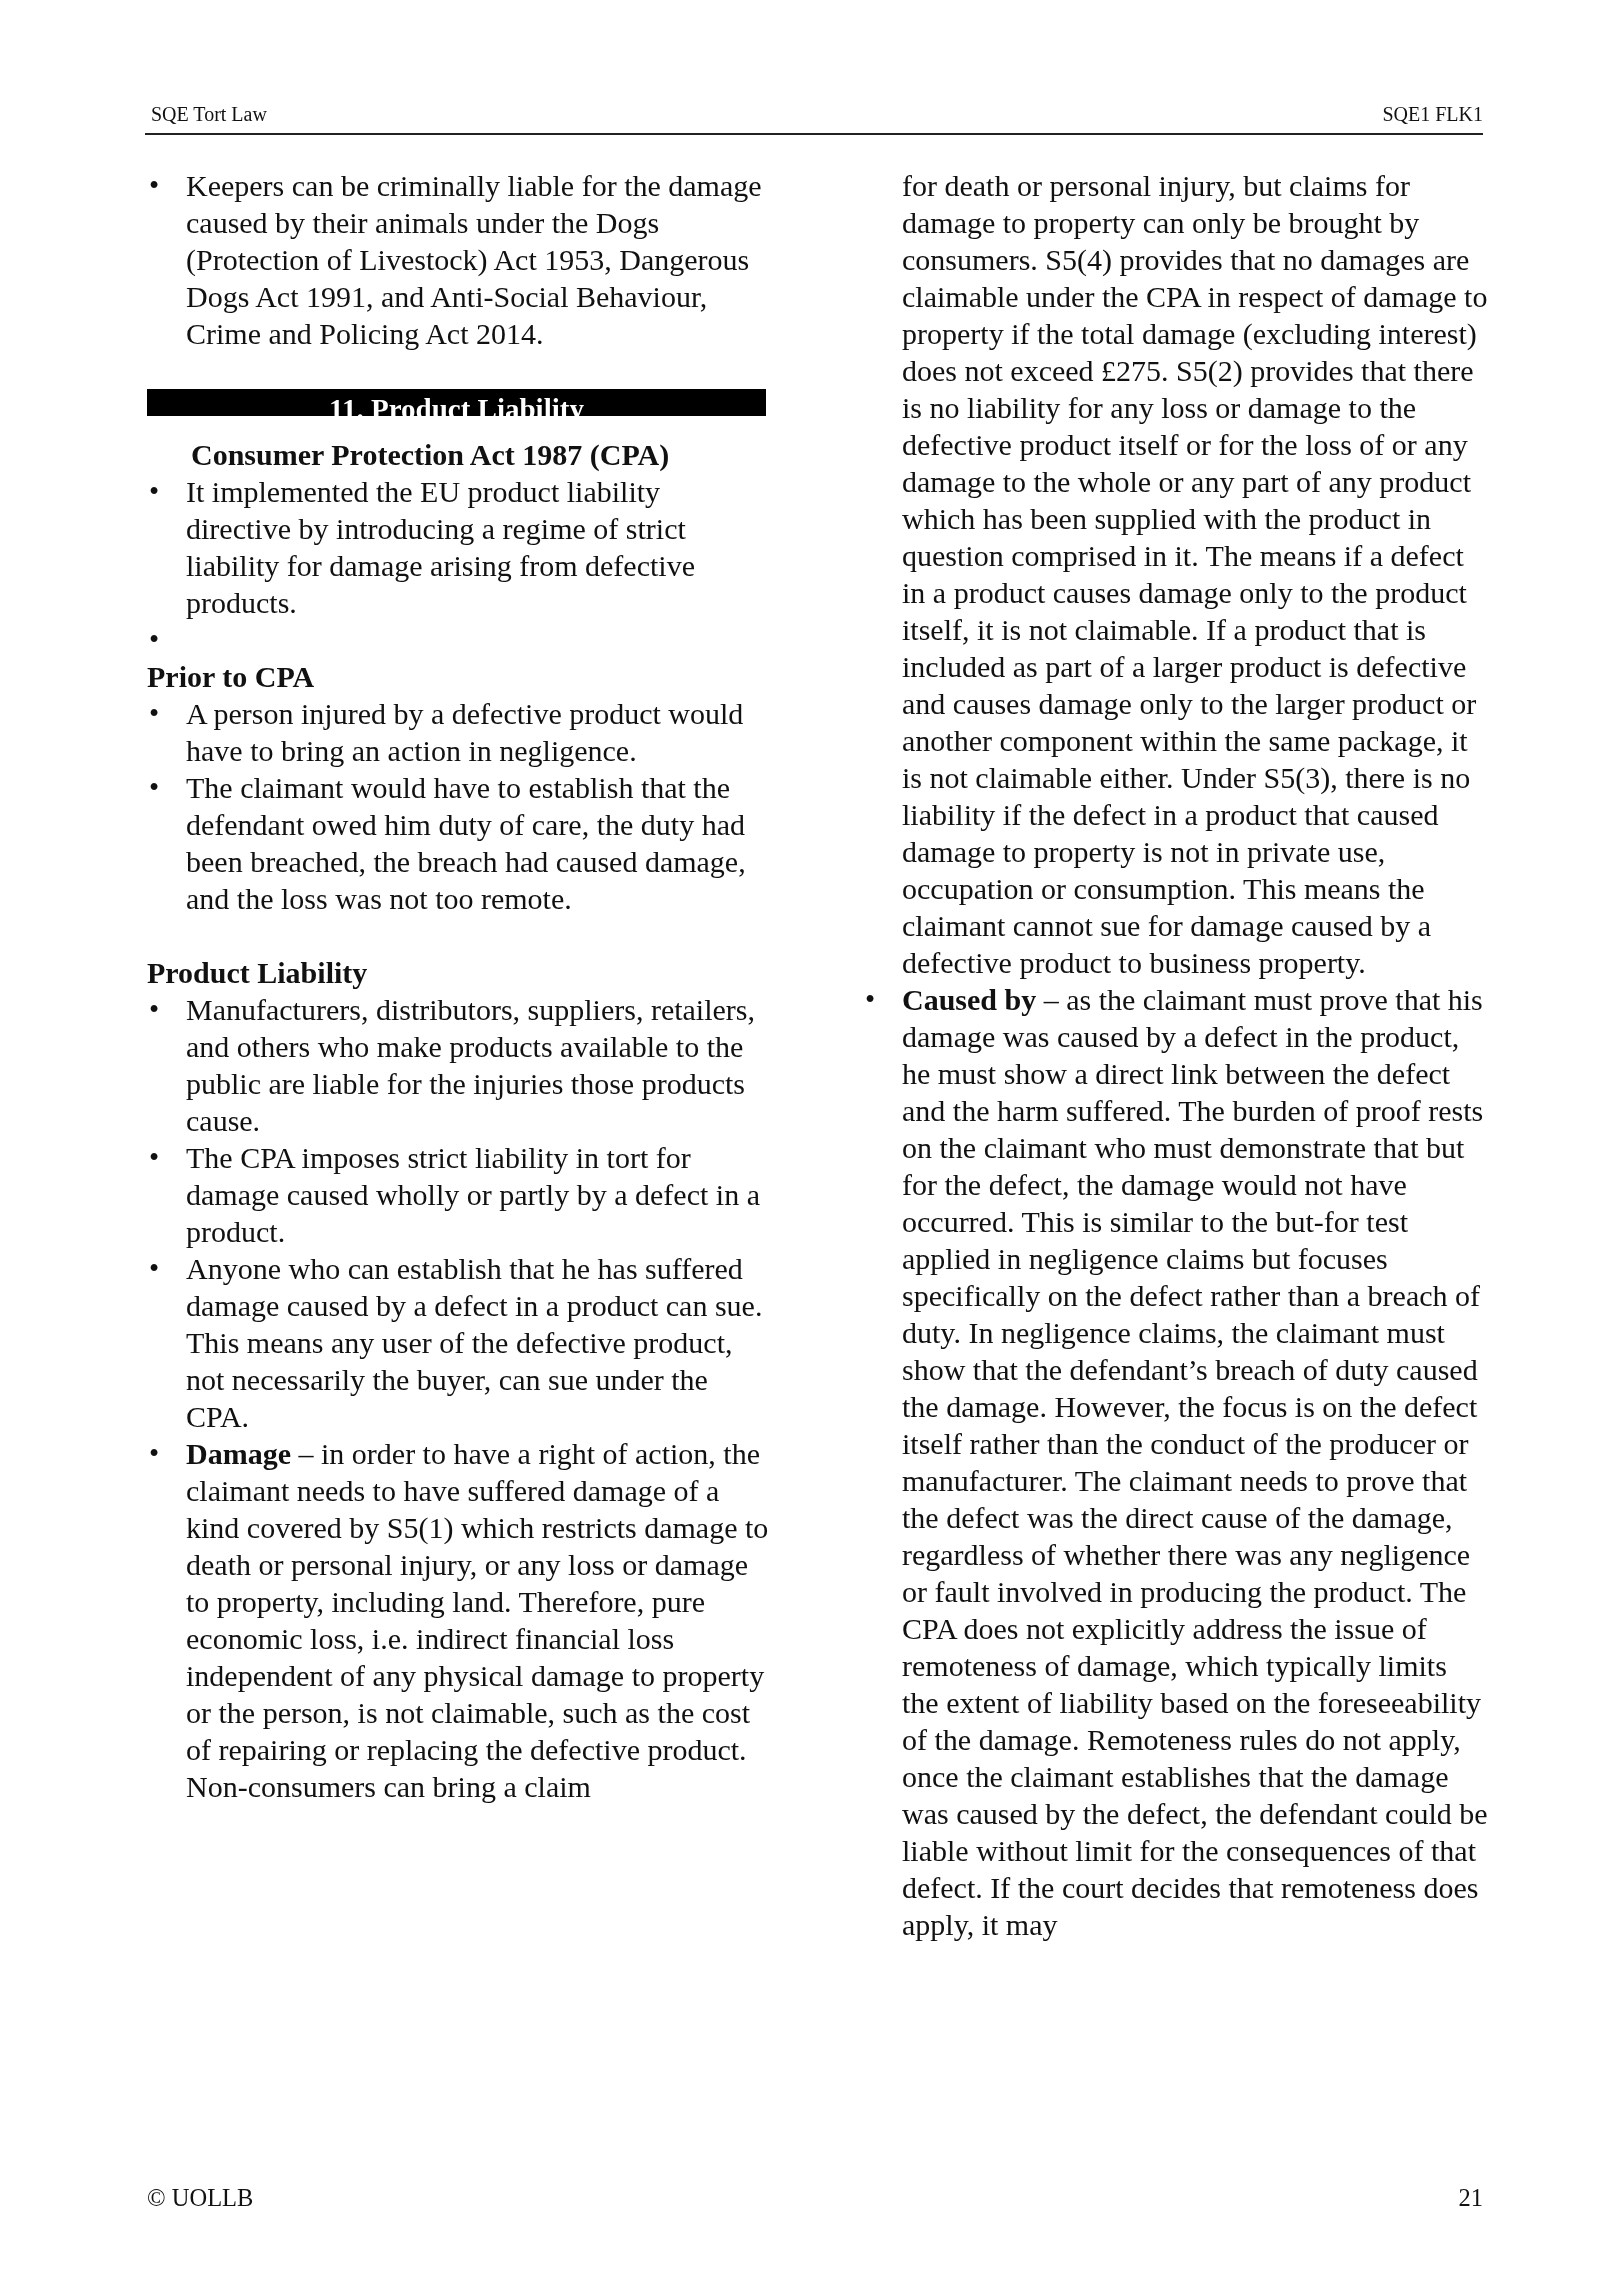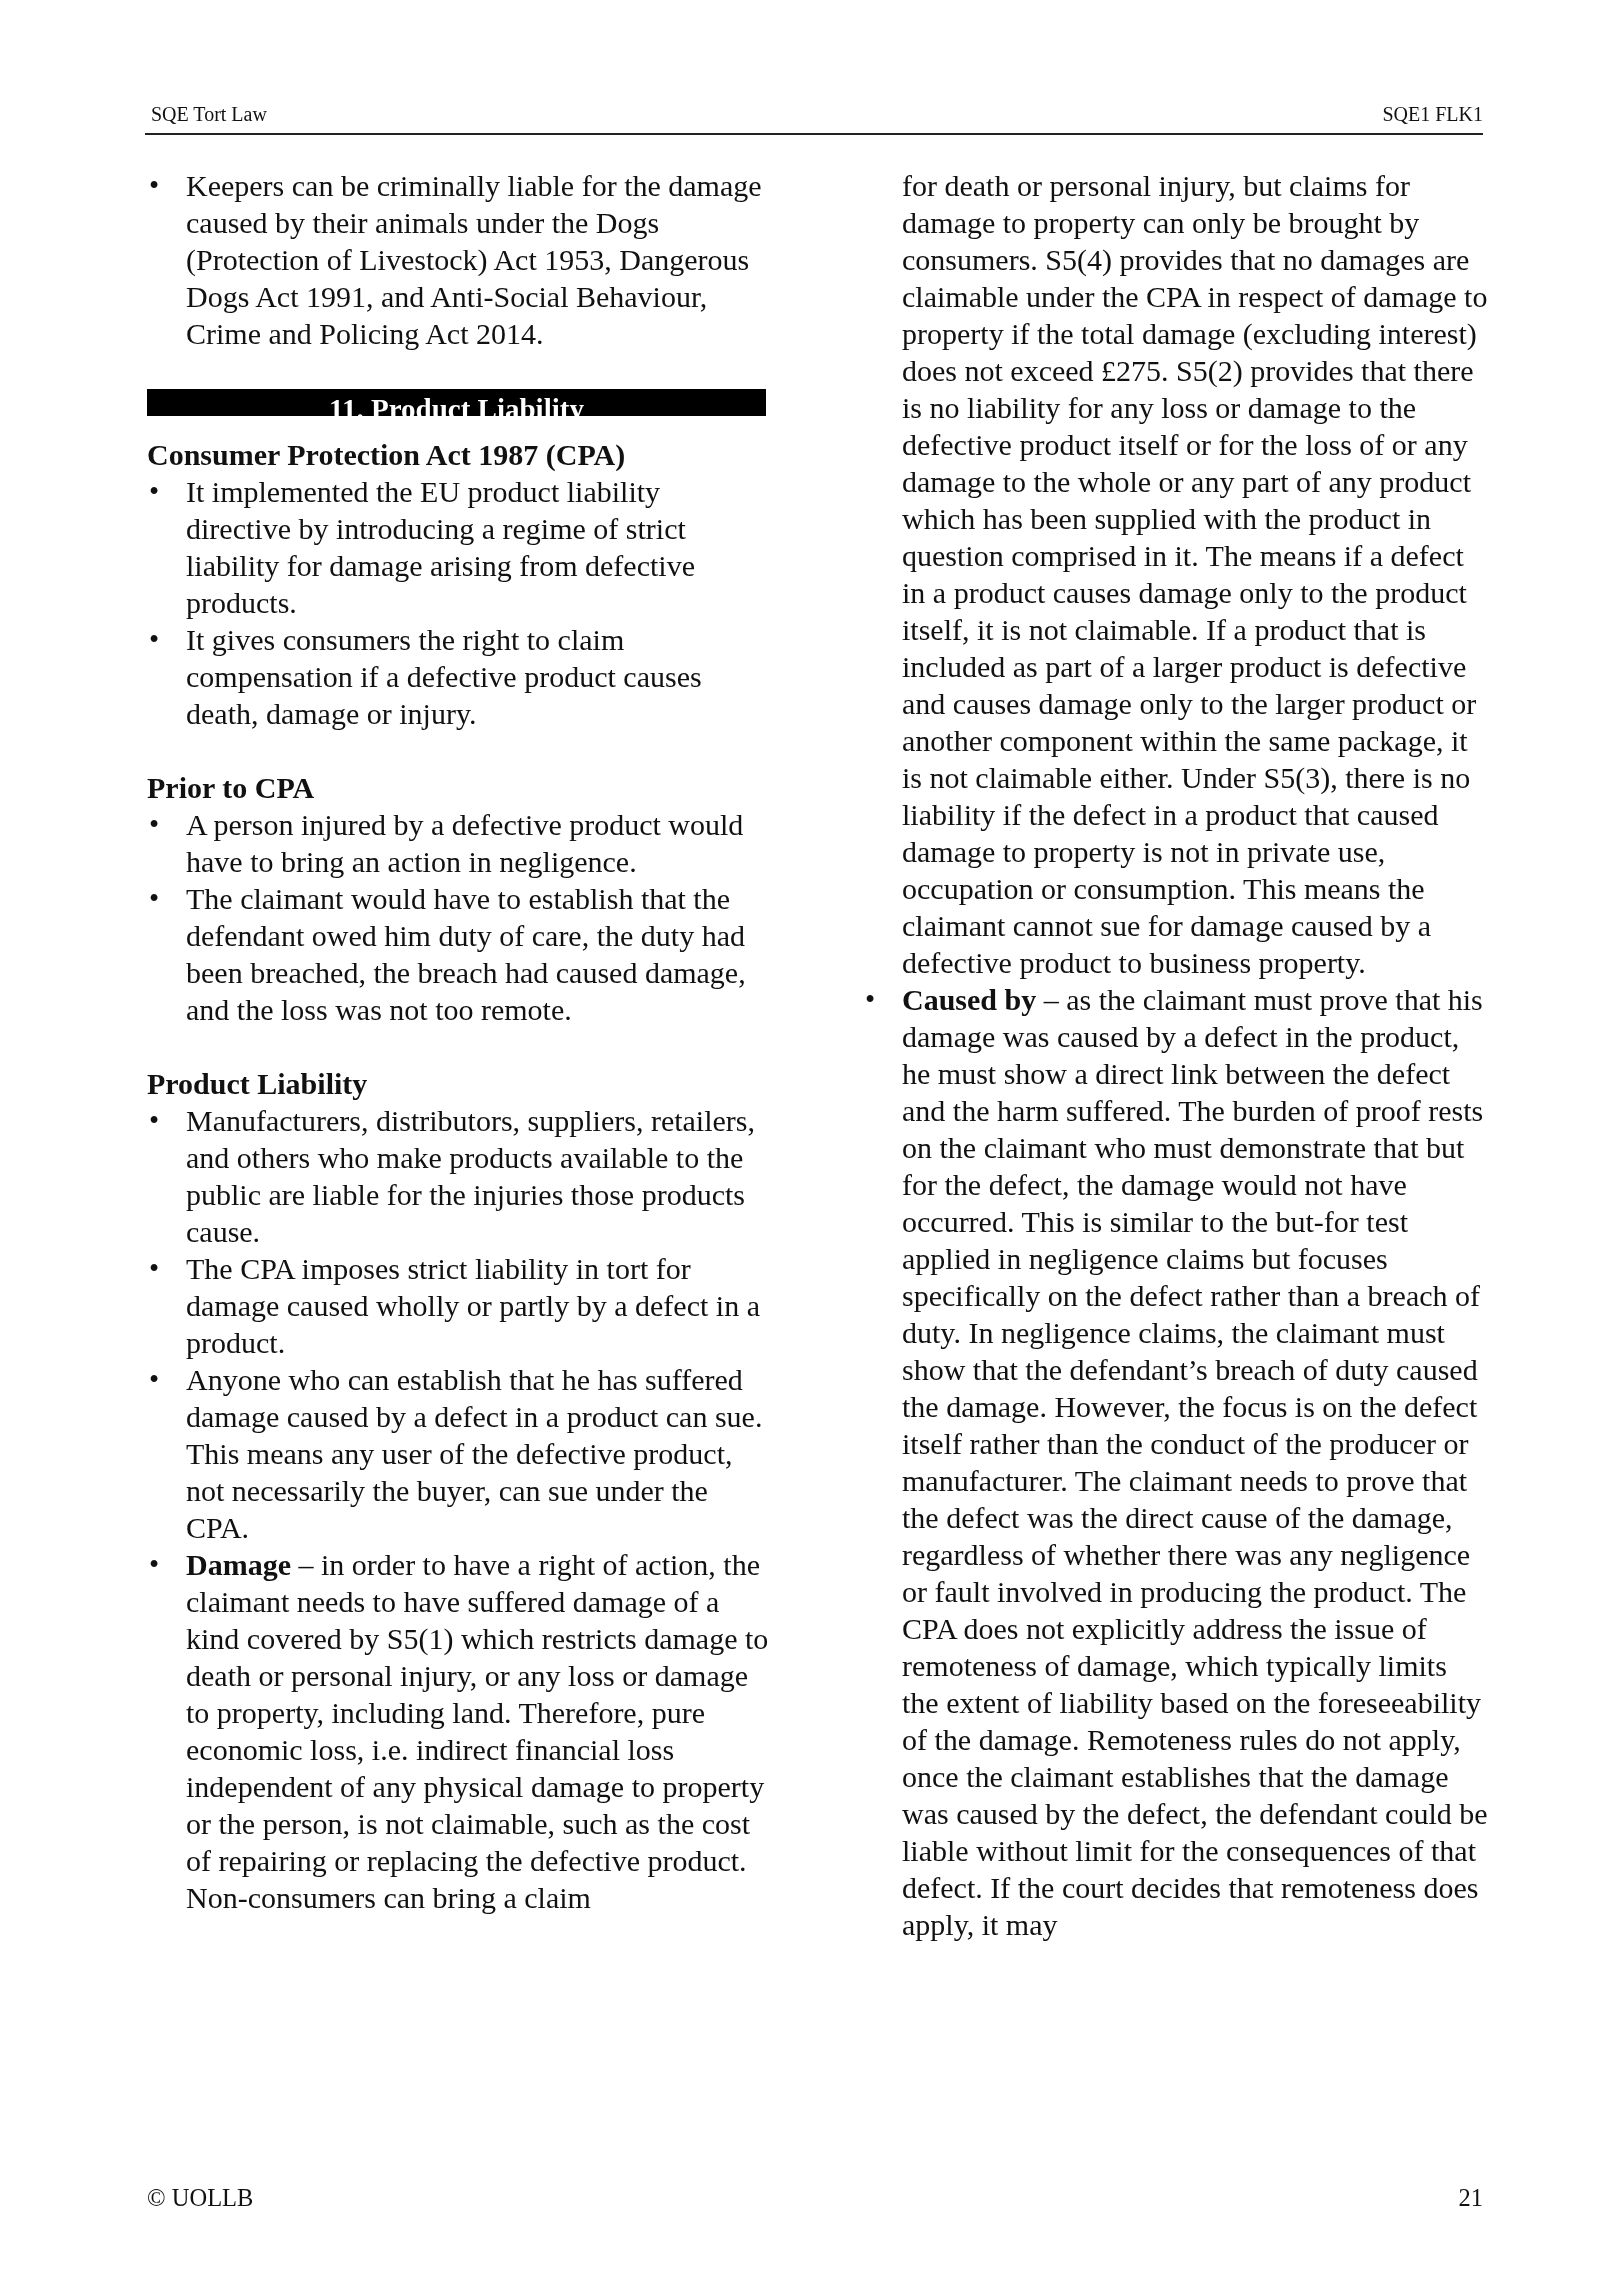--- a/index.html
+++ b/index.html
@@ -25,21 +25,21 @@
   ul.bullets li { position: relative; padding-left: 39px; }
   ul.bullets li .dot {
     position: absolute; left: 2px; top: 0; font-size: 29px;
   }
   .section-bar {
     background: #000000; color: #ffffff; font-weight: bold;
     text-align: center; height: 27px; line-height: 41px;
     margin: 37px 0 19.6px 0; width: 619px; font-size: 29px;
   }
   .subhead { font-weight: bold; margin-top: 37px; }
-  .subhead.first { margin-top: 0; }
+  .subhead.first { margin-top: 0; margin-left: 44px; }
   .para { }
   .bold { font-weight: bold; text-align: center; }
   .page-footer {
     position: absolute; left: 147px; top: 2181px; width: 1336px; height: 33px;
     font-size: 24.5px; line-height: 33px; text-decoration: underline;
   }
   .page-footer .left { position: absolute; left: 0; top: 0; }
   .page-footer .right { position: absolute; right: 0; top: 0; }
 </style>
 </head>
@@ -53,21 +53,21 @@
 <div class="col col-left">
   <ul class="bullets">
     <li><span class="dot">•</span><span>Keepers can be criminally liable for the damage caused by their animals under the Dogs (Protection of Livestock) Act 1953, Dangerous Dogs Act 1991, and Anti-Social Behaviour, Crime and Policing Act 2014.</span></li>
   </ul>
 
   <div class="section-bar">11. Product Liability</div>
 
   <div class="subhead first">Consumer Protection Act 1987 (CPA)</div>
   <ul class="bullets">
     <li><span class="dot">•</span><span>It implemented the EU product liability directive by introducing a regime of strict liability for damage arising from defective products.</span></li>
-    <li><span class="dot">•</span><span>It gives consumers the right to claim compensation if a defective product causes death, damage or injury.</span></li>
+    <li><span class="dot">•</span></li>
   </ul>
 
   <div class="subhead">Prior to CPA</div>
   <ul class="bullets">
     <li><span class="dot">•</span><span>A person injured by a defective product would have to bring an action in negligence.</span></li>
     <li><span class="dot">•</span><span>The claimant would have to establish that the defendant owed him duty of care, the duty had been breached, the breach had caused damage, and the loss was not too remote.</span></li>
   </ul>
 
   <div class="subhead">Product Liability</div>
   <ul class="bullets">

